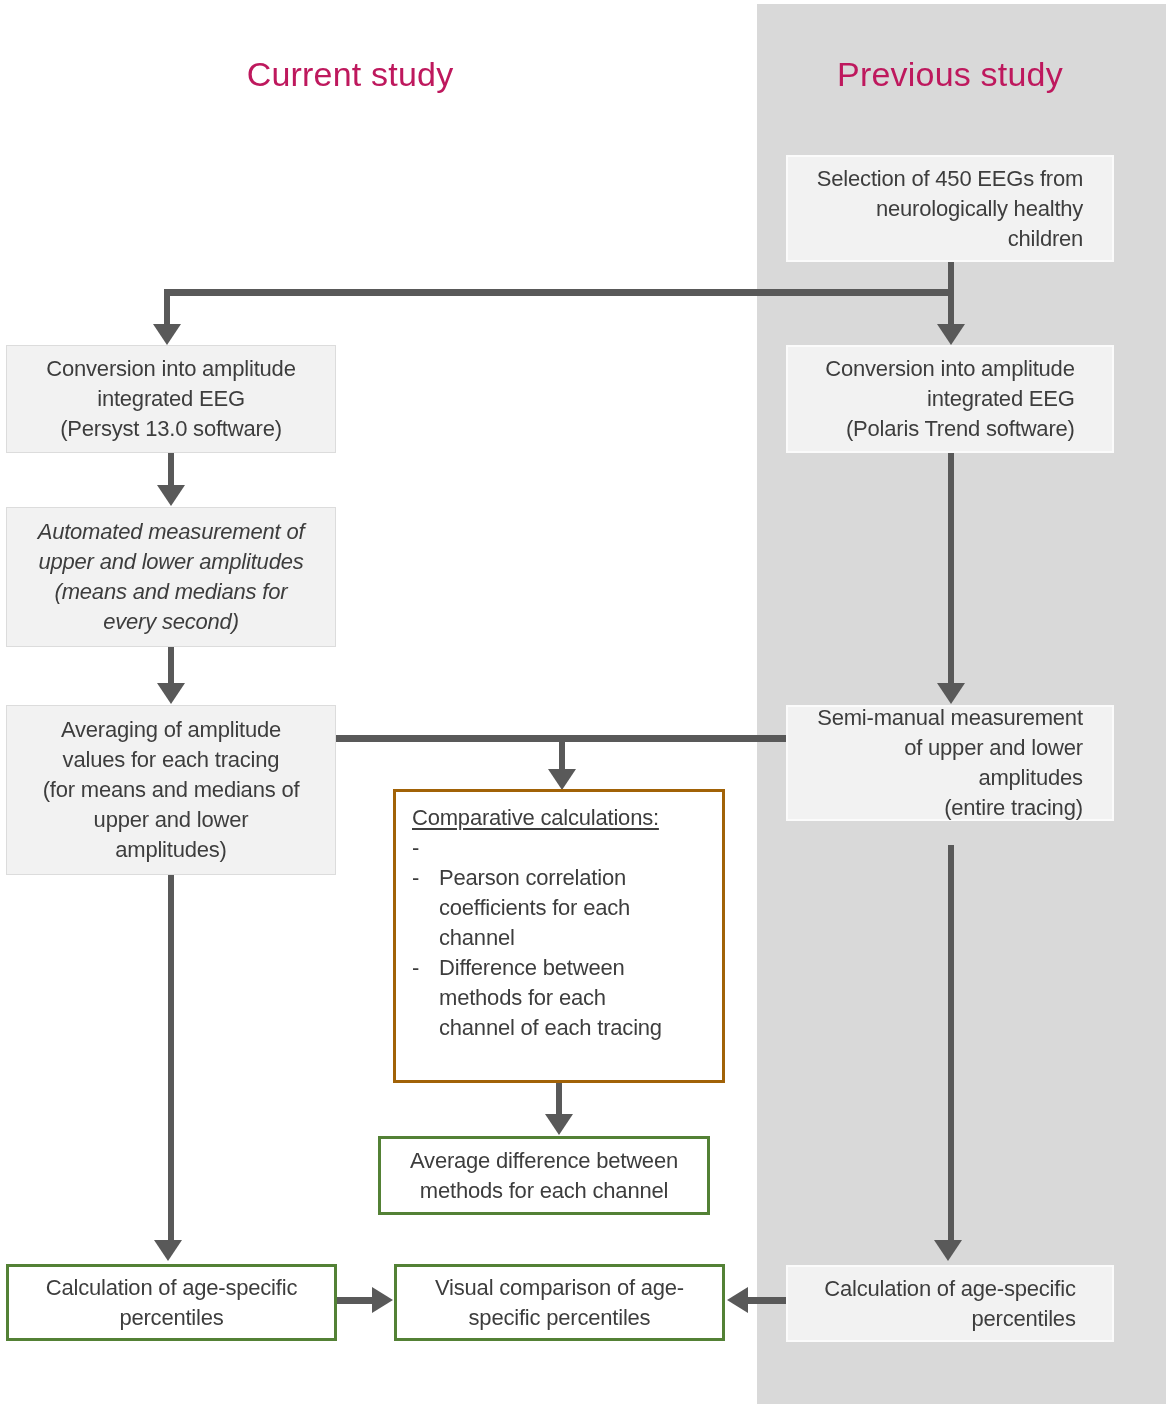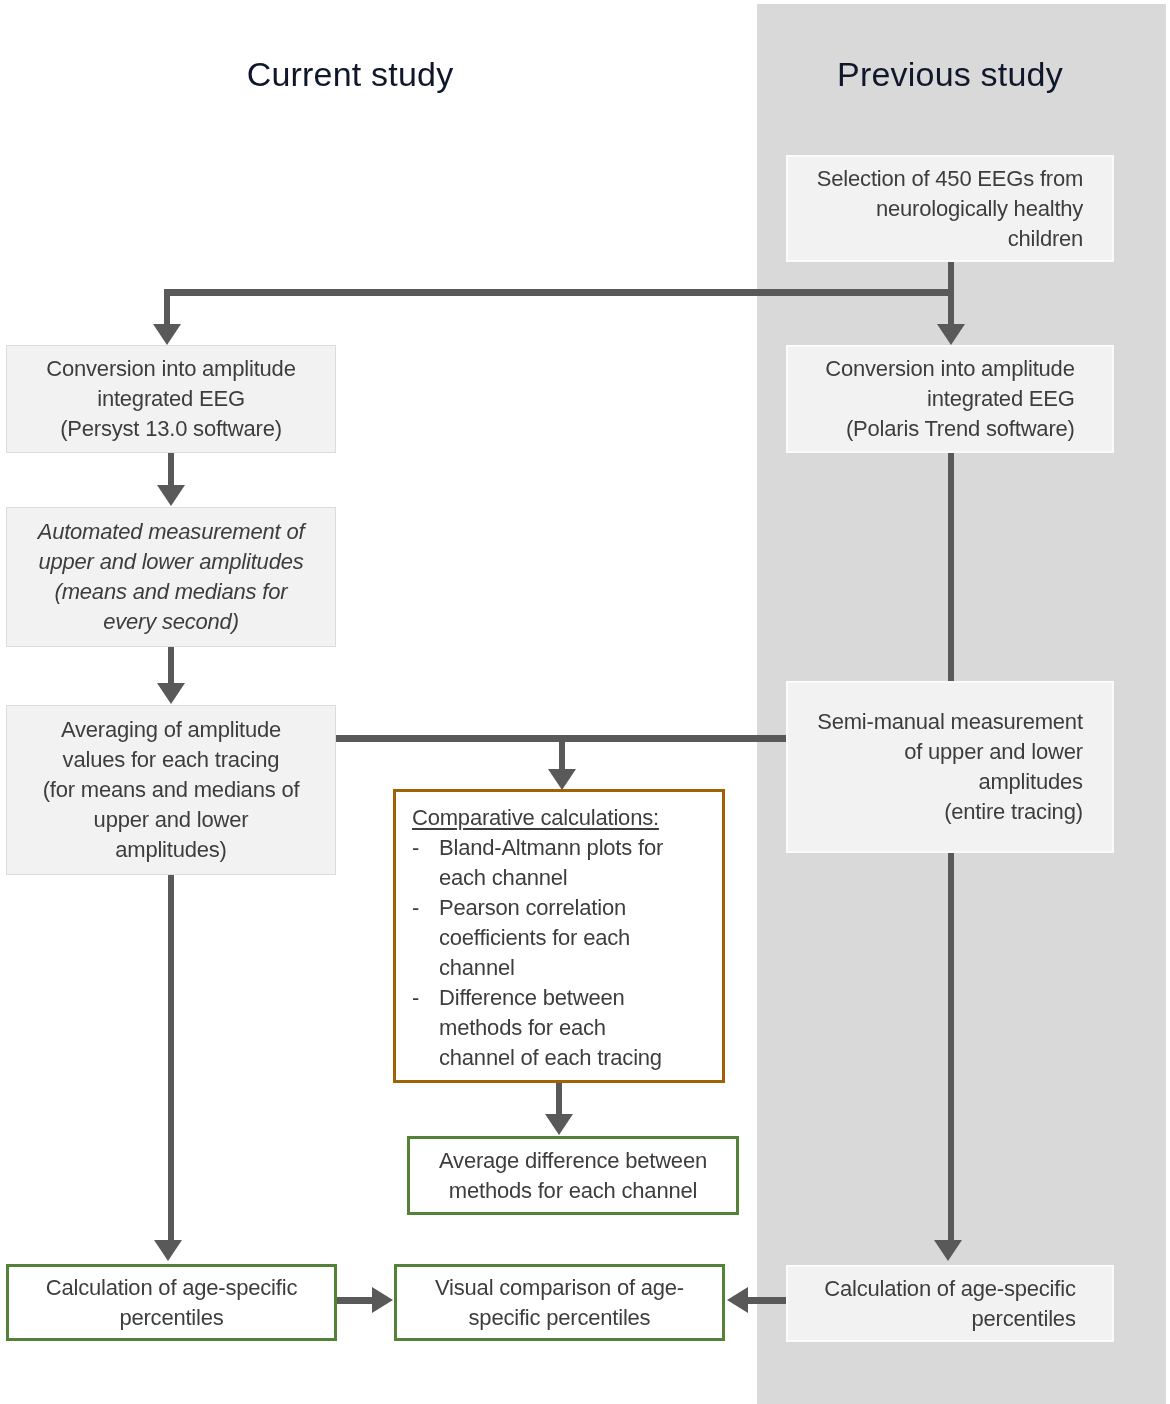--- a/index.html
+++ b/index.html
@@ -12,21 +12,21 @@
   }
   .panel {
     position:absolute;
     background:#d9d9d9;
   }
   .col-title {
     position:absolute;
     width:500px;
     text-align:center;
     font-size:34px;
-    color:#0f172a;
+    color:#be185d;
     letter-spacing:0.2px;
   }
   .box {
     position:absolute;
     display:flex;
     align-items:center;
     justify-content:center;
     text-align:center;
     font-size:22px;
     line-height:30px;
@@ -156,47 +156,45 @@
 upper and lower amplitudes
 (means and medians for
 every second)</div>
 
   <div class="box gray-box" style="left:6px; top:705px; width:330px; height:170px;text-align:center;">Averaging of amplitude
 values for each tracing
 (for means and medians of
 upper and lower
 amplitudes)</div>
 
-  <div class="box gray-box on-gray" style="left:786px; top:681px; width:328px; height:172px;">Semi-manual measurement
+  <div class="box gray-box on-gray" style="left:786px; top:705px; width:328px; height:116px;">Semi-manual measurement
 of upper and lower
 amplitudes
 (entire tracing)</div>
 
   <div class="comp-box" style="left:393px; top:789px; width:332px; height:294px;">
     <div class="comp-title">Comparative calculations:</div>
     <div class="bullet">
       <span class="dash">-</span>
-      <span class="btxt">Bland-Altmann plots for
-each channel</span>
     </div>
     <div class="bullet">
       <span class="dash">-</span>
       <span class="btxt">Pearson correlation
 coefficients for each
 channel</span>
     </div>
     <div class="bullet">
       <span class="dash">-</span>
       <span class="btxt">Difference between
 methods for each
 channel of each tracing</span>
     </div>
   </div>
 
-  <div class="box green-box" style="left:407px; top:1136px; width:332px; height:79px;">Average difference between
+  <div class="box green-box" style="left:378px; top:1136px; width:332px; height:79px;">Average difference between
 methods for each channel</div>
 
   <div class="box green-box" style="left:6px; top:1264px; width:331px; height:77px;">Calculation of age-specific
 percentiles</div>
 
   <div class="box green-box" style="left:394px; top:1264px; width:331px; height:77px;">Visual comparison of age-
 specific percentiles</div>
 
   <div class="box gray-box on-gray" style="left:786px; top:1265px; width:328px; height:77px;">Calculation of age-specific
 percentiles</div>

